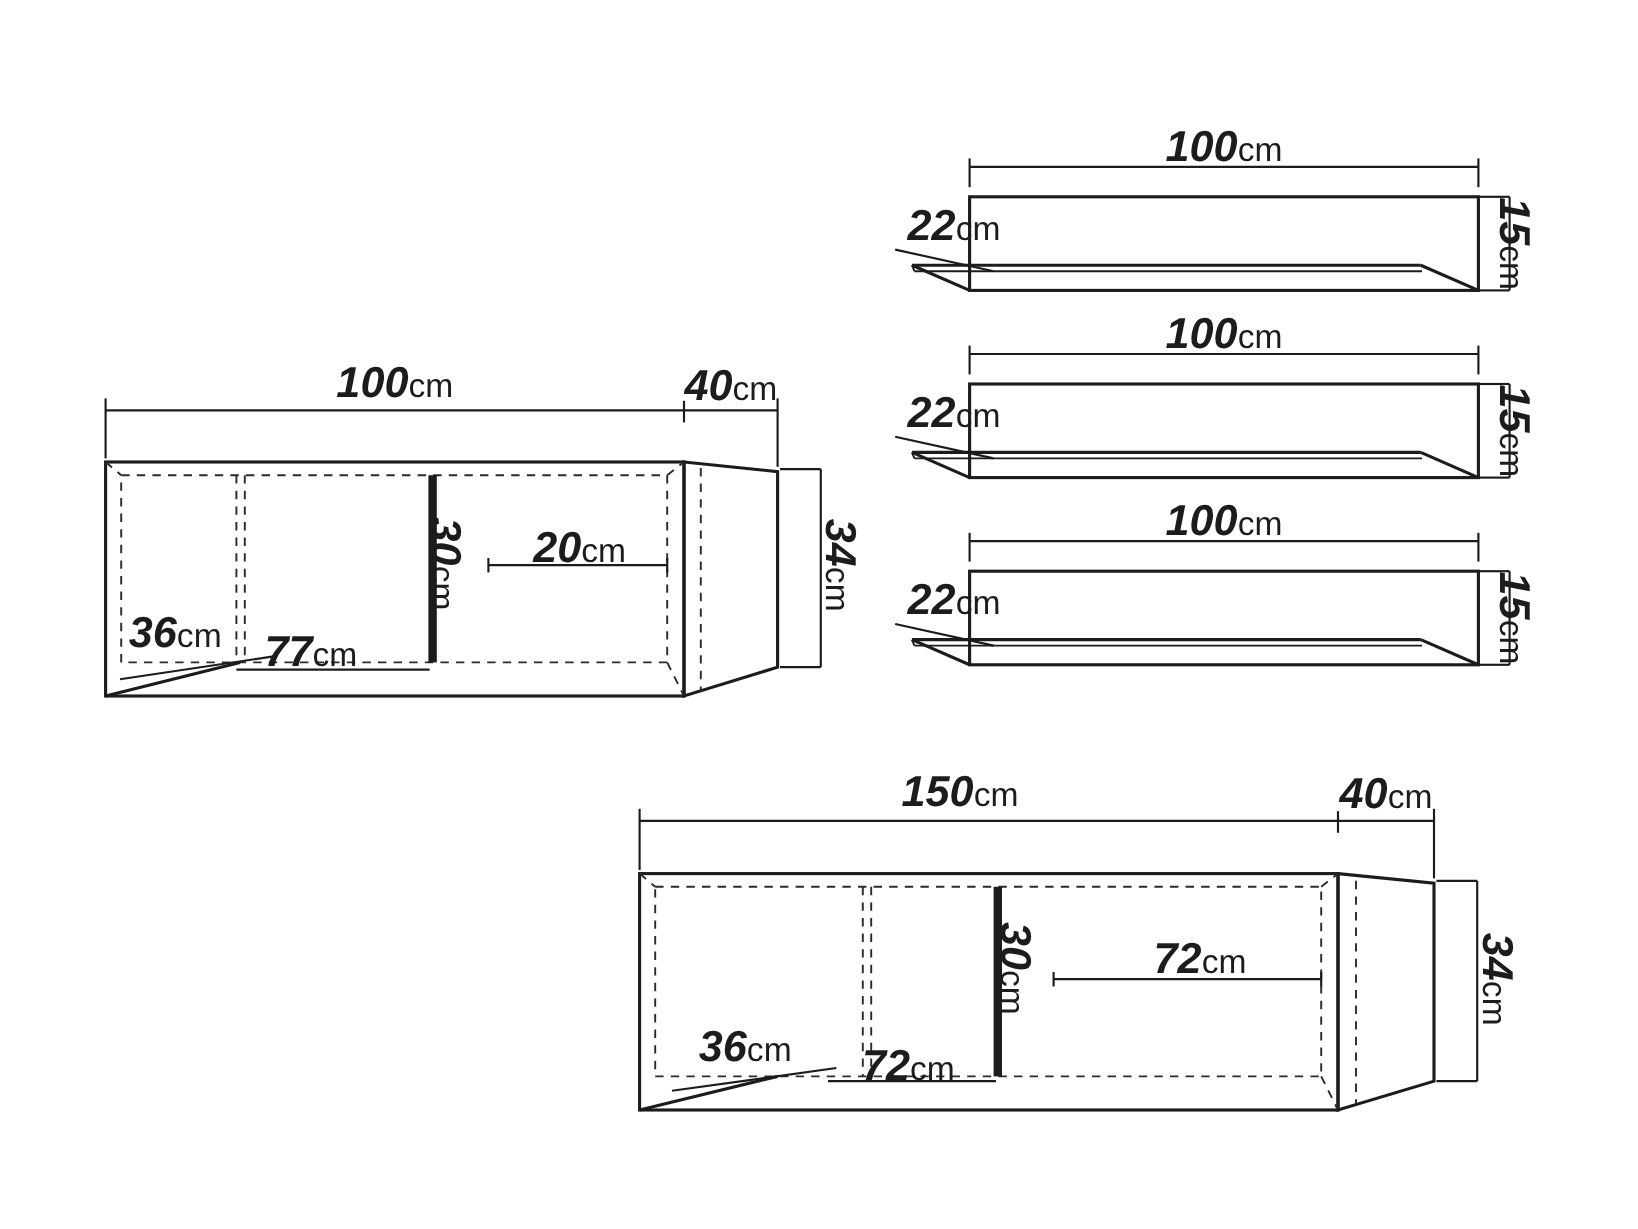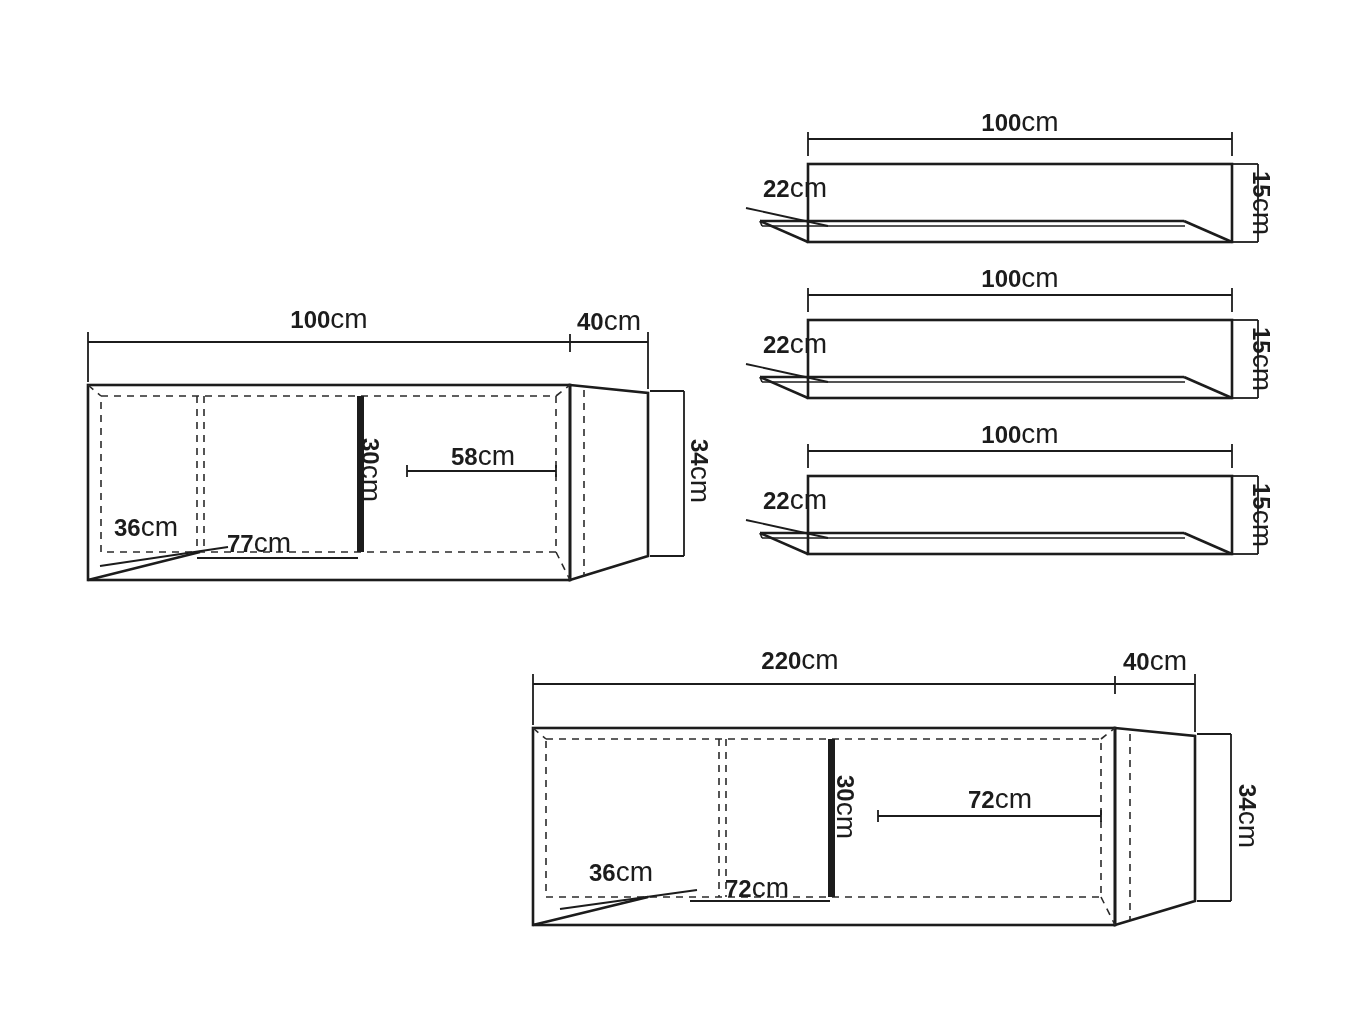--- a/index.html
+++ b/index.html
@@ -20,21 +20,21 @@
 
   .label {
     position: absolute;
     transform: translate(-50%, -50%);
     white-space: nowrap;
     color: #1c1c1c;
     line-height: 1;
     user-select: none;
   }
   .label.rot { transform: translate(-50%, -50%) rotate(90deg); }
-  .label .num  { font-weight: 700; font-size: 24px; letter-spacing: 0px; }
+  .label .num  { font-weight: 700; font-size: 36px; letter-spacing: 0px; font-style: italic; }
   .label .unit { font-weight: 400; font-size: 28px; letter-spacing: 0px; }
 </style>
 </head>
 <body>
 
 <div class="canvas">
 
   <svg class="linework" width="1365" height="1024" viewBox="0 0 1365 1024">
     <defs>
       <g id="shelf-shape">
@@ -158,31 +158,31 @@
   <div class="label" style="left:609px;top:321px">
     <span class="num">40</span><span class="unit">cm</span>
   </div>
   <div class="label rot" style="left:700px;top:471px">
     <span class="num">34</span><span class="unit">cm</span>
   </div>
   <div class="label rot" style="left:371px;top:470px">
     <span class="num">30</span><span class="unit">cm</span>
   </div>
   <div class="label" style="left:483px;top:456px">
-    <span class="num">58</span><span class="unit">cm</span>
+    <span class="num">20</span><span class="unit">cm</span>
   </div>
   <div class="label" style="left:146px;top:527px">
     <span class="num">36</span><span class="unit">cm</span>
   </div>
   <div class="label" style="left:259px;top:543px">
     <span class="num">77</span><span class="unit">cm</span>
   </div>
 
   <div class="label" style="left:800px;top:660px">
-    <span class="num">220</span><span class="unit">cm</span>
+    <span class="num">150</span><span class="unit">cm</span>
   </div>
   <div class="label" style="left:1155px;top:661px">
     <span class="num">40</span><span class="unit">cm</span>
   </div>
   <div class="label rot" style="left:1248px;top:816px">
     <span class="num">34</span><span class="unit">cm</span>
   </div>
   <div class="label rot" style="left:846px;top:807px">
     <span class="num">30</span><span class="unit">cm</span>
   </div>

